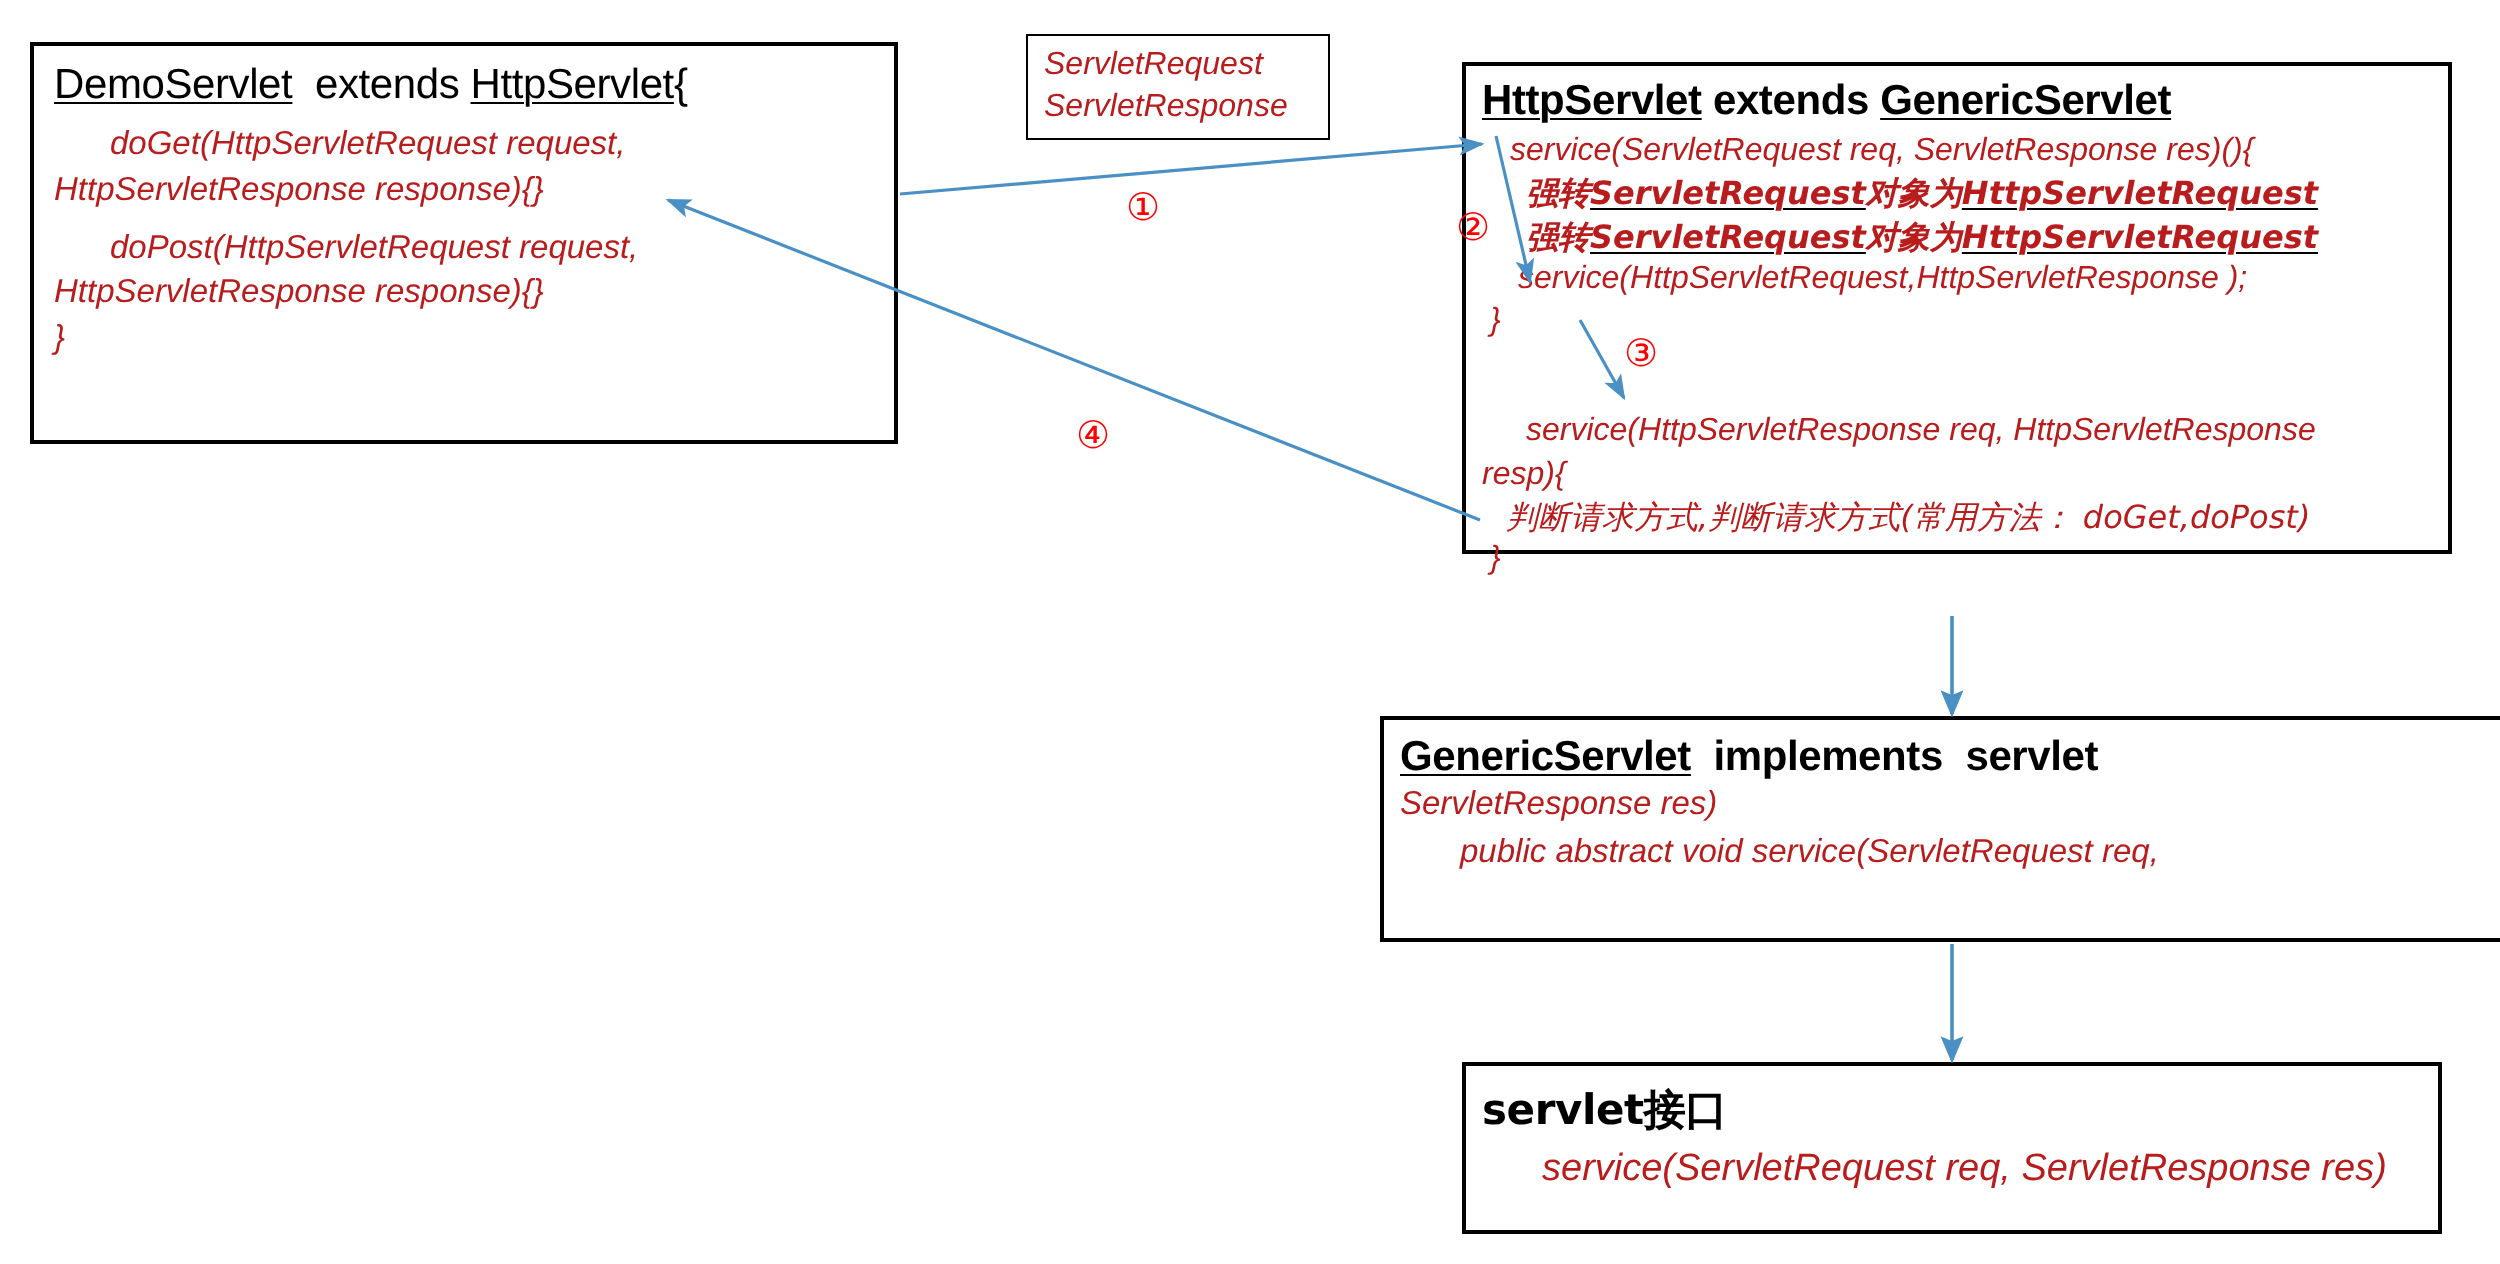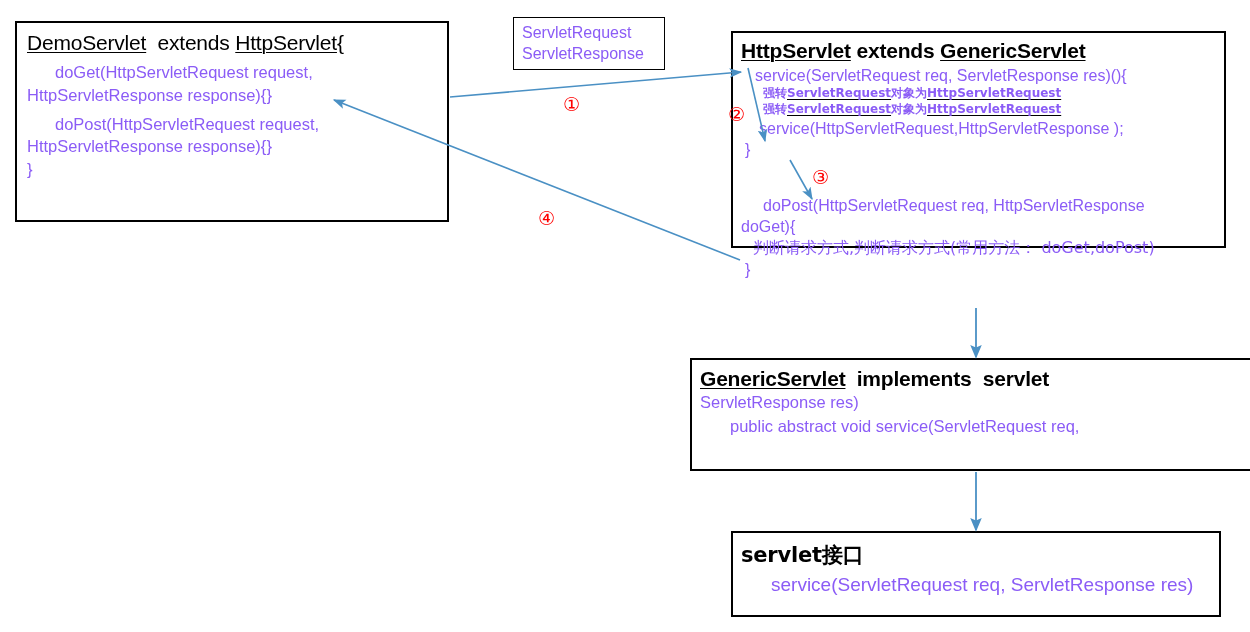--- a/index.html
+++ b/index.html
@@ -26,22 +26,23 @@
     box-sizing: border-box;
     border: 2px solid #000000;
     background: #ffffff;
     z-index: 3;
   }
   .box.thin { border-width: 1px; }
 
   .line {
     font-size: 16.5px;
     line-height: 1.38;
-    color: #8b5cf6;
+    color: #b91c1c;
     white-space: nowrap;
+    font-style: italic;
   }
   .hdr {
     font-size: 21px;
     font-weight: bold;
     letter-spacing: -0.2px;
     white-space: nowrap;
   }
   .hdr-plain {
     font-size: 21px;
     font-weight: normal;
@@ -60,24 +61,24 @@
   
   #box-demoservlet { left: 15px; top: 21px; width: 434px; height: 201px; }
   #box-demoservlet .inner { padding: 8px 10px 0 10px; }
 
   
   #box-servletreqres { left: 513px; top: 17px; width: 152px; height: 53px; border-width: 1px; }
   #box-servletreqres .inner { padding: 4px 0 0 8px; }
   #box-servletreqres .line { font-size: 16px; line-height: 1.33; }
 
   
-  #box-httpservlet { left: 731px; top: 31px; width: 495px; height: 217px; }
+  #box-httpservlet { left: 731px; top: 31px; width: 495px; height: 246px; }
   #box-httpservlet .inner { padding: 6px 6px 0 8px; }
   #box-httpservlet .line { font-size: 16px; line-height: 1.33; }
-  #box-httpservlet .cn-line { font-size: 12px; font-weight: bold; }
+  #box-httpservlet .cn-line { font-size: 16px; font-weight: bold; }
 
   
   #box-genericservlet { left: 690px; top: 358px; width: 577px; height: 113px; }
   #box-genericservlet .inner { padding: 7px 6px 0 8px; }
   #box-genericservlet .line { font-size: 16.5px; line-height: 1.36; }
 
   
   #box-servletinterface { left: 731px; top: 531px; width: 490px; height: 86px; }
   #box-servletinterface .inner { padding: 8px 6px 0 8px; }
   #box-servletinterface .line { font-size: 19px; line-height: 1.36; }
@@ -136,22 +137,22 @@
       </div>
       <div class="line" style="padding-left:14px;margin-top:2px;">service(ServletRequest req, ServletResponse res)(){</div>
       <div class="line cn-line cn" style="padding-left:22px;">
         <span>强转</span><span class="sq-ul">ServletRequest</span><span>对象为</span><span class="sq-ul">HttpServletRequest</span>
       </div>
       <div class="line cn-line cn" style="padding-left:22px;">
         <span>强转</span><span class="sq-ul">ServletRequest</span><span>对象为</span><span class="sq-ul">HttpServletRequest</span>
       </div>
       <div class="line" style="padding-left:18px;">service(HttpServletRequest,HttpServletResponse );</div>
       <div class="line" style="padding-left:4px;">}</div>
-      <div class="line" style="padding-left:22px;margin-top:34px;">doPost(HttpServletRequest req, HttpServletResponse</div>
-      <div class="line" style="padding-left:0px;">doGet){</div>
+      <div class="line" style="padding-left:22px;margin-top:34px;">service(HttpServletResponse req, HttpServletResponse</div>
+      <div class="line" style="padding-left:0px;">resp){</div>
       <div class="line cn" style="padding-left:12px;">判断请求方式,判断请求方式(常用方法： doGet,doPost)</div>
       <div class="line" style="padding-left:4px;">}</div>
     </div>
   </div>
 
   <div class="box" id="box-genericservlet">
     <div class="inner">
       <div class="hdr">
         <span class="sq-ul">GenericServlet</span><span>&nbsp; </span><span>implements</span><span>&nbsp; </span><span>servlet</span>
       </div>

